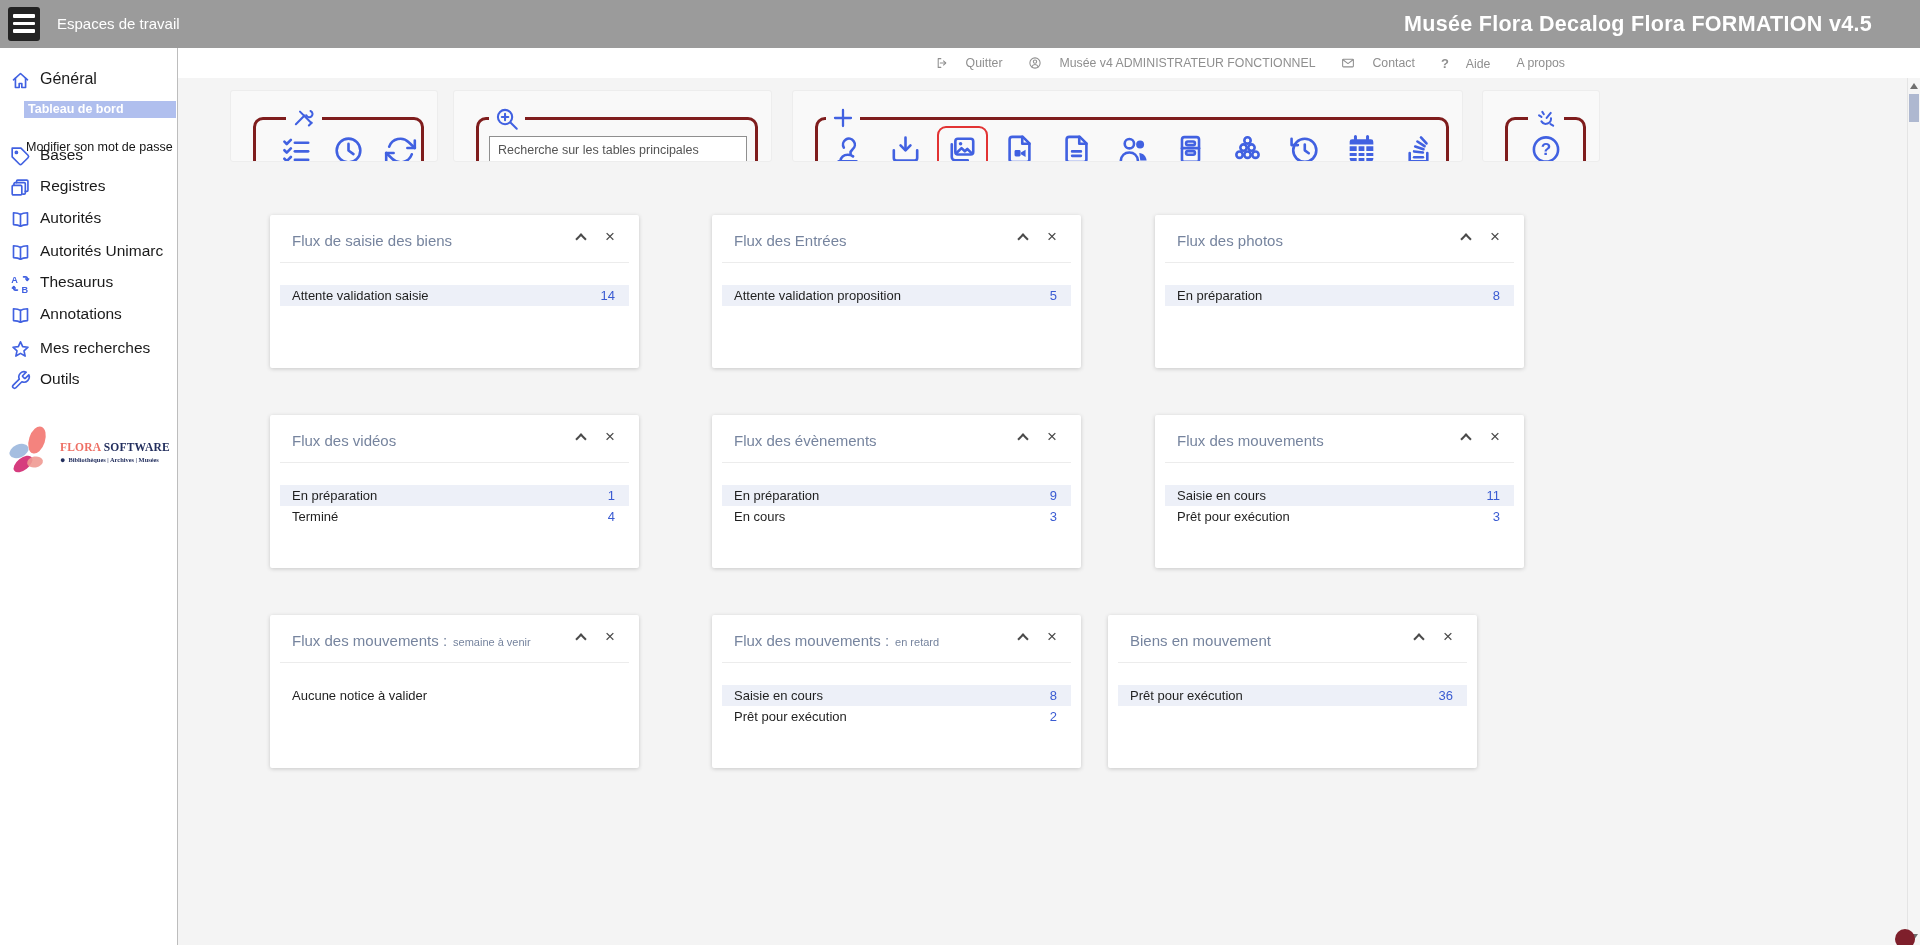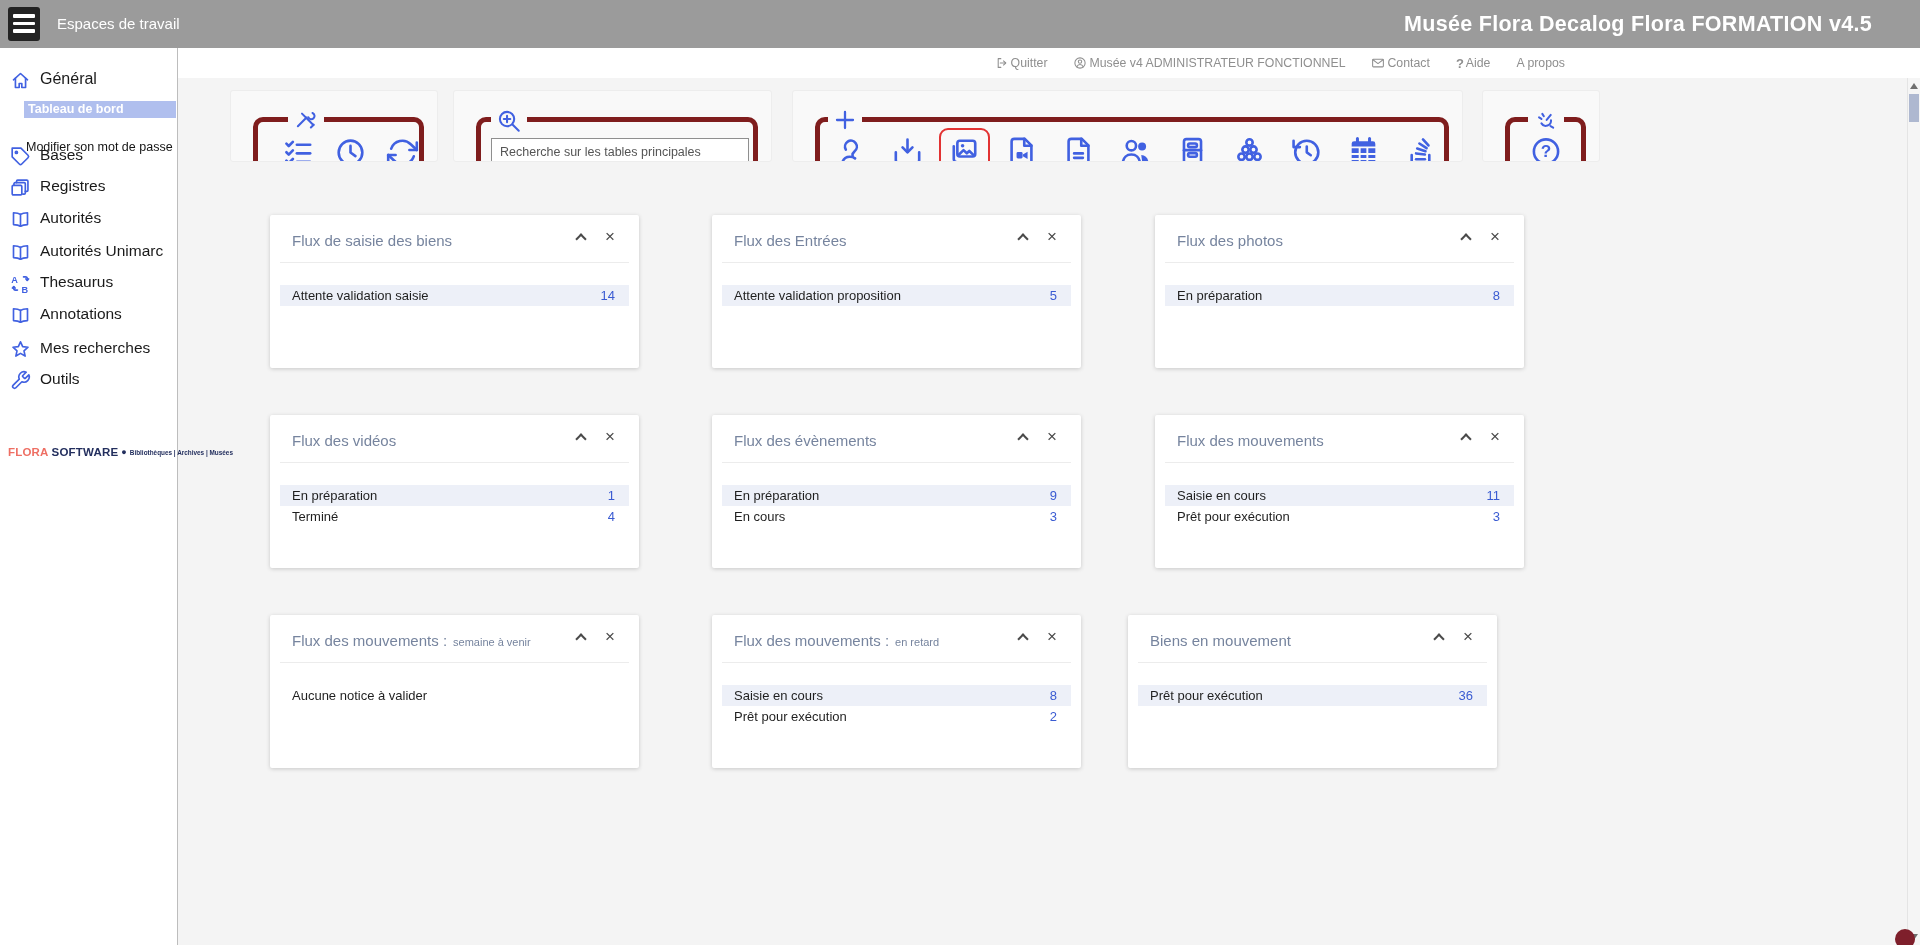--- a/index.html
+++ b/index.html
@@ -9,62 +9,62 @@
   
   .topbar { position:absolute; left:0; top:0; width:1920px; height:48px; background:#9b9b9b; z-index:3; }
   .burger { position:absolute; left:8px; top:7px; width:32px; height:34px; background:#232323; border-radius:3px; cursor:pointer; }
   .burger .bar { position:absolute; left:5px; width:22px; height:3.5px; background:#fff; border-radius:1px; }
   .burger .b1{top:7px} .burger .b2{top:14.5px} .burger .b3{top:22px}
   .topbar-label { position:absolute; left:57px; top:0; line-height:48px; color:#fff; font-size:15px; }
   .topbar-title { position:absolute; right:48px; top:0; line-height:48px; color:#fff; font-size:21.5px; font-weight:bold; letter-spacing:.3px; }
 
   
   .utilitybar { position:absolute; top:48px; right:355px; height:30px; display:flex; gap:26px; align-items:center; color:#8f8f8f; font-size:12.3px; z-index:2; }
-  .util-item { display:flex; gap:2px; align-items:flex-start; cursor:pointer; white-space:nowrap; }
+  .util-item { display:flex; gap:17px; align-items:flex-end; cursor:pointer; white-space:nowrap; }
   .uic { width:14px; height:14px; stroke:#8f8f8f; fill:none; stroke-width:1.8; stroke-linecap:round; stroke-linejoin:round; }
   .qmark { font-weight:bold; font-size:13px; }
 
   
   .sidebar { position:absolute; left:0; top:48px; width:178px; height:897px; background:#fff; border-right:1px solid #bdbdbd; z-index:2; }
   .side-item { position:absolute; left:10px; height:26px; display:flex; gap:9px; align-items:flex-start; font-size:15.5px; color:#1a1a1a; cursor:pointer; white-space:nowrap; }
   .ic { stroke:#4161e1; fill:none; stroke-width:1.9; stroke-linecap:round; stroke-linejoin:round; }
   .s21 { width:21px; height:21px; flex:0 0 21px; }
   .side-sub-sel { position:absolute; left:24px; right:1px; top:53px; height:17px; background:#b0bfee; color:#fff; font-weight:bold; font-size:12.5px; line-height:17px; padding-left:4px; cursor:pointer; }
   .side-sub { position:absolute; left:26px; top:73px; font-size:12.5px; color:#141414; cursor:pointer;margin-top:19px; }
 
   .logo { position:absolute; left:4px; top:376px; width:172px; display:flex; align-items:center; gap:4px; }
-  .logo-text { display:flex; flex-direction:row; gap:3px; }
+  .logo-text { display:flex; flex-direction:column; gap:3px;font-family:Liberation Serif, serif; }
   .brand-line { font-size:11.5px; font-weight:bold; letter-spacing:.2px; white-space:nowrap; }
   .brand-flora { color:#ee6f64; }
   .brand-soft { color:#232f5e; }
   .tag-line { font-size:6.4px; font-weight:bold; color:#232f5e; display:flex; align-items:center; gap:3px; white-space:nowrap; }
   .tag-bullet { font-size:9px; line-height:6px; }
 
   
   .main { position:absolute; left:178px; top:78px; width:1729px; height:867px; background:#f4f4f4; }
 
   .panel { position:absolute; top:12px; height:72px; background:#f9f9f9; border:1px solid #ededed; border-radius:3px; overflow:hidden; }
   .p1{left:52px;width:208px} .p2{left:275px;width:319px} .p3{left:614px;width:671px} .p4{left:1304px;width:118px}
-  .gbox { position:absolute; left:22px; right:13px; top:26px; height:62px; border:5px solid #7f1d1d; border-radius:10px; }
+  .gbox { position:absolute; left:22px; right:13px; top:26px; height:62px; border:3px solid #7f1d1d; border-radius:10px; }
   .legend { position:absolute; top:-14px; background:#f9f9f9; padding:0 5px; line-height:0; }
   .lg1{left:30px} .lg2{left:10px} .lg3{left:8px} .lg4{left:50%;transform:translateX(-50%)}
   .t26{width:26px;height:26px} .t33{width:33px;height:33px} .t24{width:24px;height:24px}
   .gicons { position:absolute; top:14px; left:24px; display:flex; align-items:center; gap:19px; }
   .gicons3 { position:absolute; top:13px; left:14px; display:flex; align-items:center; gap:24px; }
   .tico { cursor:pointer; line-height:0; }
   .red-high { display:inline-block; line-height:0; padding:5px 7px; margin:-7px -9px; border:2px solid #e23333; border-radius:9px; }
   .search-input { position:absolute; left:10px; top:16px; width:258px; height:27px; border:1px solid #8f8f8f; background:#fff; font-size:12.5px; padding:0 8px; color:#333; font-family:"Liberation Sans",sans-serif; }
   .search-input::placeholder { color:#555; }
   .help-center { position:absolute; top:13px; left:50%; transform:translateX(-50%); line-height:0; cursor:pointer; }
 
   
   .card { position:absolute; width:369px; height:153px; background:#fff; box-shadow:0 1px 4px rgba(0,0,0,.18); border-radius:2px; }
   .c00{left:92px;top:137px} .c01{left:534px;top:137px} .c02{left:977px;top:137px}
   .c10{left:92px;top:337px} .c11{left:534px;top:337px} .c12{left:977px;top:337px}
-  .c20{left:92px;top:537px} .c21{left:534px;top:537px} .c22{left:950px;top:537px}
+  .c20{left:92px;top:537px} .c21{left:534px;top:537px} .c22{left:930px;top:537px}
   .card-title { position:absolute; left:22px; top:17px; font-size:15px; color:#76849e; white-space:nowrap; }
   .card-title-suffix { font-size:11px; margin-left:6px; }
   .card-divider { position:absolute; left:10px; right:10px; top:47px; border-bottom:1px solid #ececec; }
   .ctrl-collapse { position:absolute; right:54px; top:20px; cursor:pointer; line-height:0; }
   .chev { display:inline-block; width:8px; height:8px; border-top:2px solid #4a4a4a; border-left:2px solid #4a4a4a; transform:rotate(45deg); }
   .ctrl-close { position:absolute; right:24px; top:12px; font-size:17px; color:#4a4a4a; cursor:pointer; }
   .rows { position:absolute; left:10px; right:10px; top:70px; }
   .row { height:21px; display:flex; align-items:center; padding:0 14px 0 12px; font-size:13px; color:#1f1f1f; cursor:pointer; }
   .row.hl { background:#edf0f8; }
   .row .val { margin-left:auto; color:#3a5bd2; }

